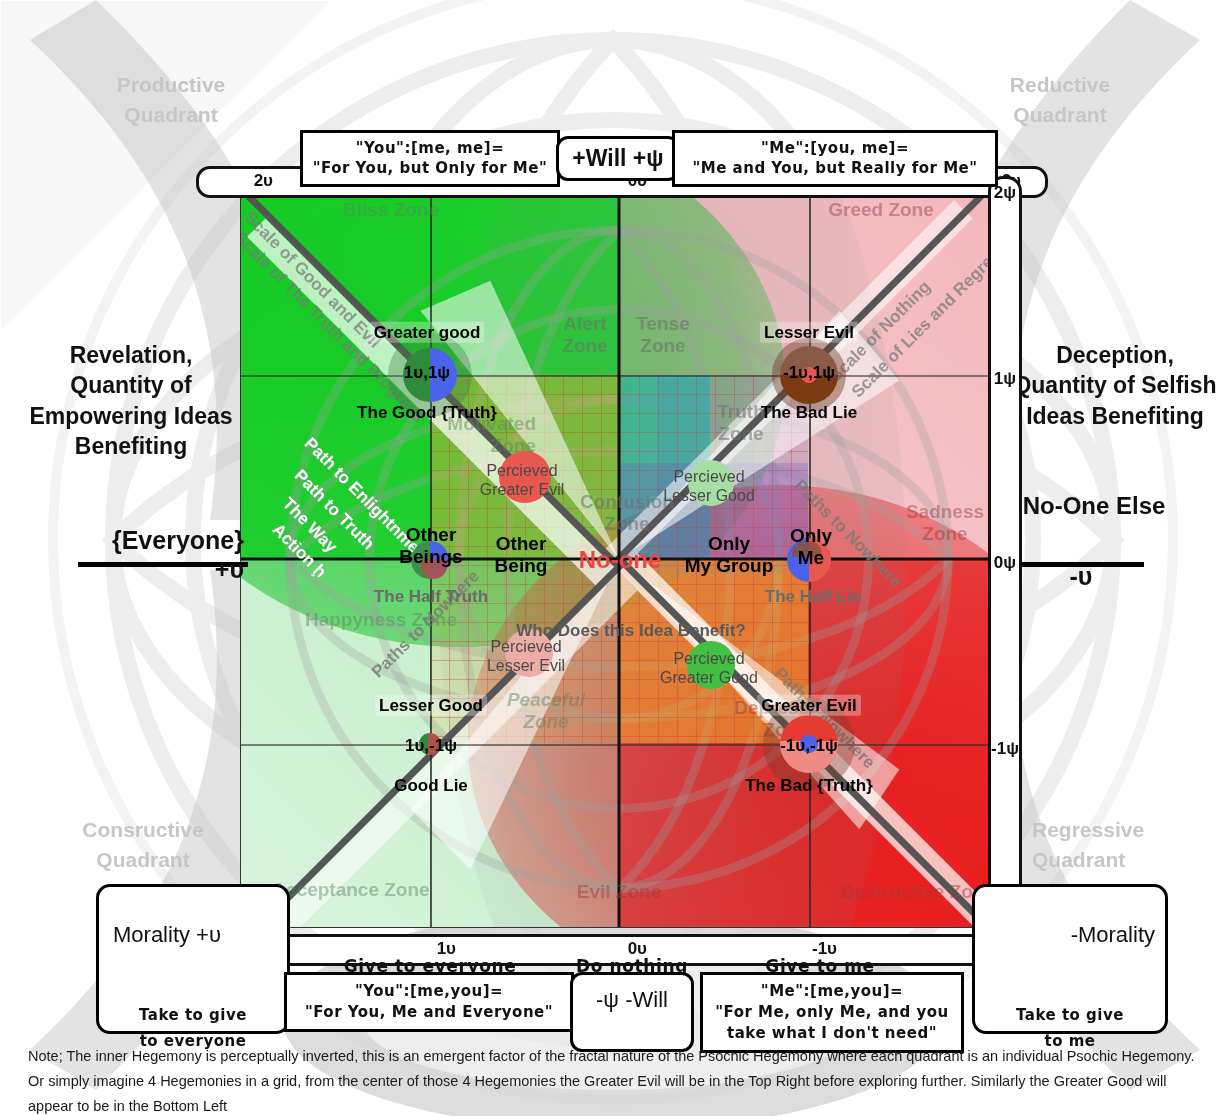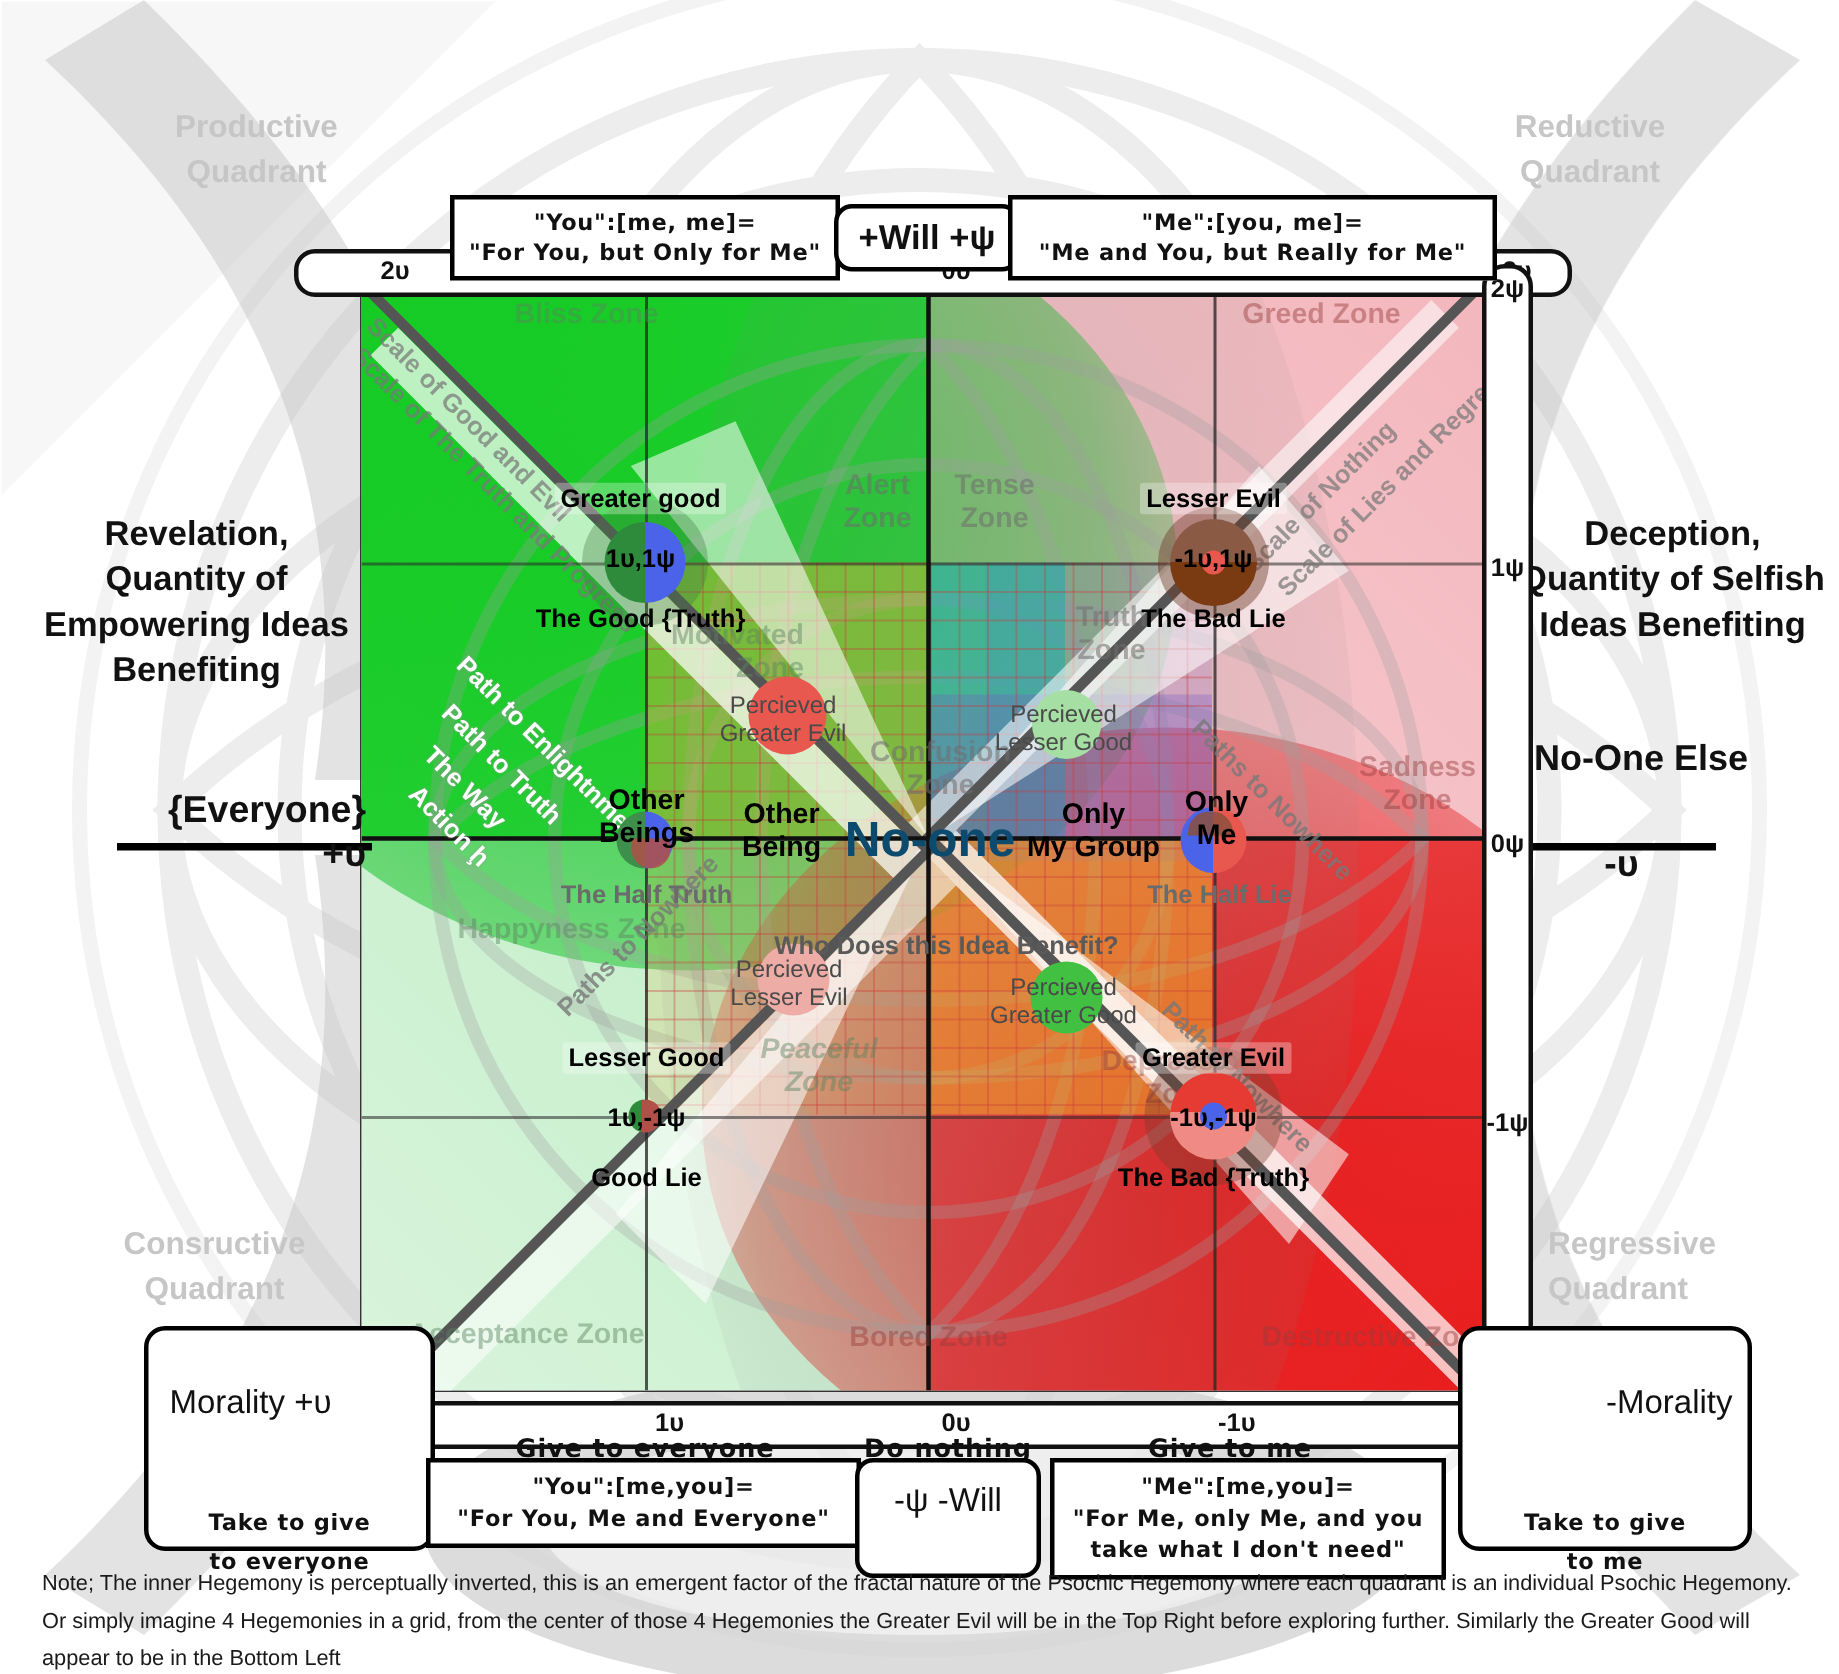--- a/index.html
+++ b/index.html
@@ -89,21 +89,21 @@
   .zone.grn{color:rgba(90,130,95,.45);}
 
   
   .pt{position:absolute;border-radius:50%;transform:translate(-50%,-50%);}
   .pt-halo{position:absolute;border-radius:50%;transform:translate(-50%,-50%);}
   .ptlabel{position:absolute;transform:translate(-50%,-50%);text-align:center;
      font-weight:bold;line-height:1.18;white-space:pre-line;pointer-events:none;}
   .ptlabel.major{font-size:17px;color:#000;}
   .ptlabel.minor{font-size:16px;color:#4a4a4a;font-weight:normal;}
   .ptlabel.grey{font-size:17px;color:#6b6b6b;}
-  .ptlabel.big{font-size:33px;color:#0c4a6e;}
+  .ptlabel.big{font-size:24px;color:#ef4444;}
   .ptlabel.mid{font-size:19px;color:#000;}
   .lbl-box{background:rgba(255,255,255,.30);padding:1px 4px;border-radius:2px;}
 
   
   .scalecap{position:absolute;font-size:17px;font-weight:bold;color:rgba(120,120,120,.72);
      white-space:nowrap;transform-origin:0 50%;pointer-events:none;}
   .pathcap{position:absolute;font-size:17px;font-weight:bold;color:#fff;
      white-space:nowrap;transform-origin:0 50%;pointer-events:none;
      text-shadow:0 0 2px rgba(150,150,150,.8);}
   .pathcap.dark{color:rgba(120,120,120,.80);text-shadow:none;}
@@ -315,21 +315,21 @@
   <div class="zone" style="left:448px;top:210px;width:104px;">Truth
 Zone</div>
   <div class="zone red" style="left:648px;top:310px;width:112px;">Sadness
 Zone</div>
   <div class="zone grn" style="left:40px;top:418px;width:200px;">Happyness Zone</div>
   <div class="zone grn" style="left:250px;top:498px;width:110px;font-style:italic;">Peaceful
 Zone</div>
   <div class="zone red" style="left:480px;top:506px;width:130px;">Depression
 Zone</div>
   <div class="zone grn" style="left:10px;top:688px;width:200px;">Acceptance Zone</div>
-  <div class="zone red" style="left:308px;top:690px;width:140px;">Bored Zone</div>
+  <div class="zone red" style="left:308px;top:690px;width:140px;">Evil Zone</div>
   <div class="zone red" style="left:582px;top:690px;width:190px;">Destructive Zone</div>
 
   <div class="scalecap" style="left:6px;top:14px;transform:rotate(45deg);">Scale of Good and Evil</div>
   <div class="scalecap" style="left:-4px;top:34px;transform:rotate(45deg);">Scale of The Truth and Progress</div>
   <div class="scalecap" style="left:592px;top:178px;transform:rotate(-45deg);">Scale of Nothing</div>
   <div class="scalecap" style="left:614px;top:194px;transform:rotate(-45deg);">Scale of Lies and Regression</div>
 
   <div class="pathcap" style="left:66px;top:240px;transform:rotate(45deg);">Path to Enlightnment</div>
   <div class="pathcap" style="left:56px;top:272px;transform:rotate(45deg);">Path to Truth</div>
   <div class="pathcap" style="left:44px;top:300px;transform:rotate(45deg);">The Way</div>

